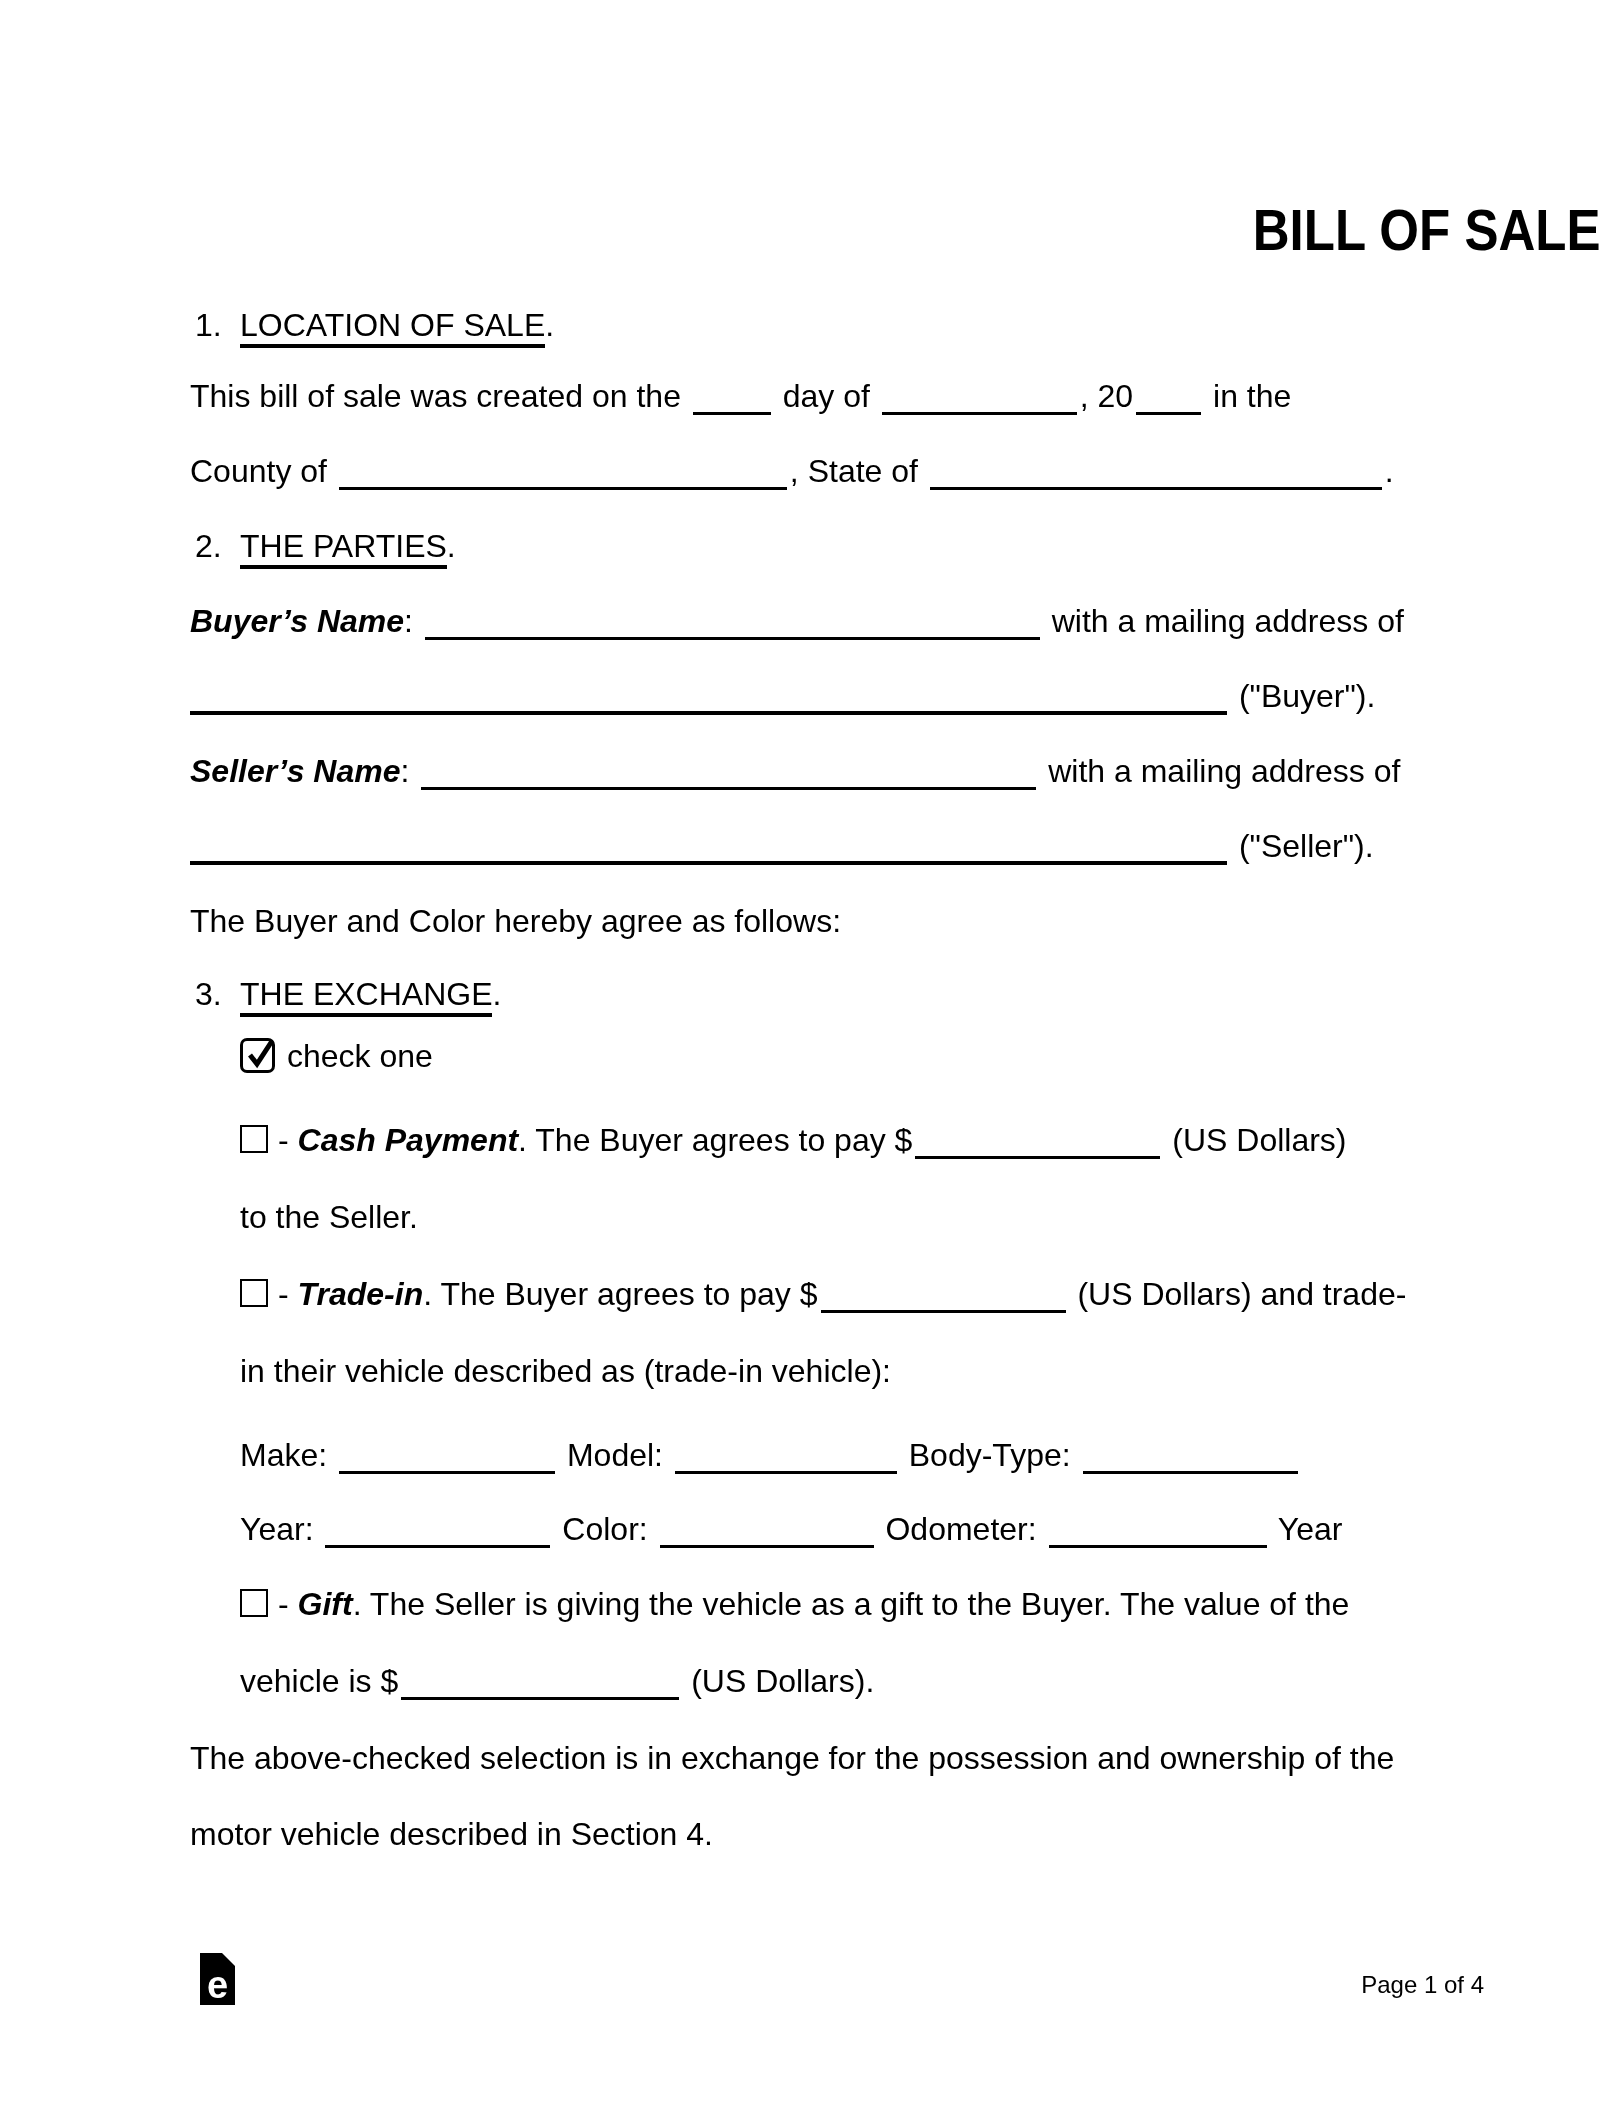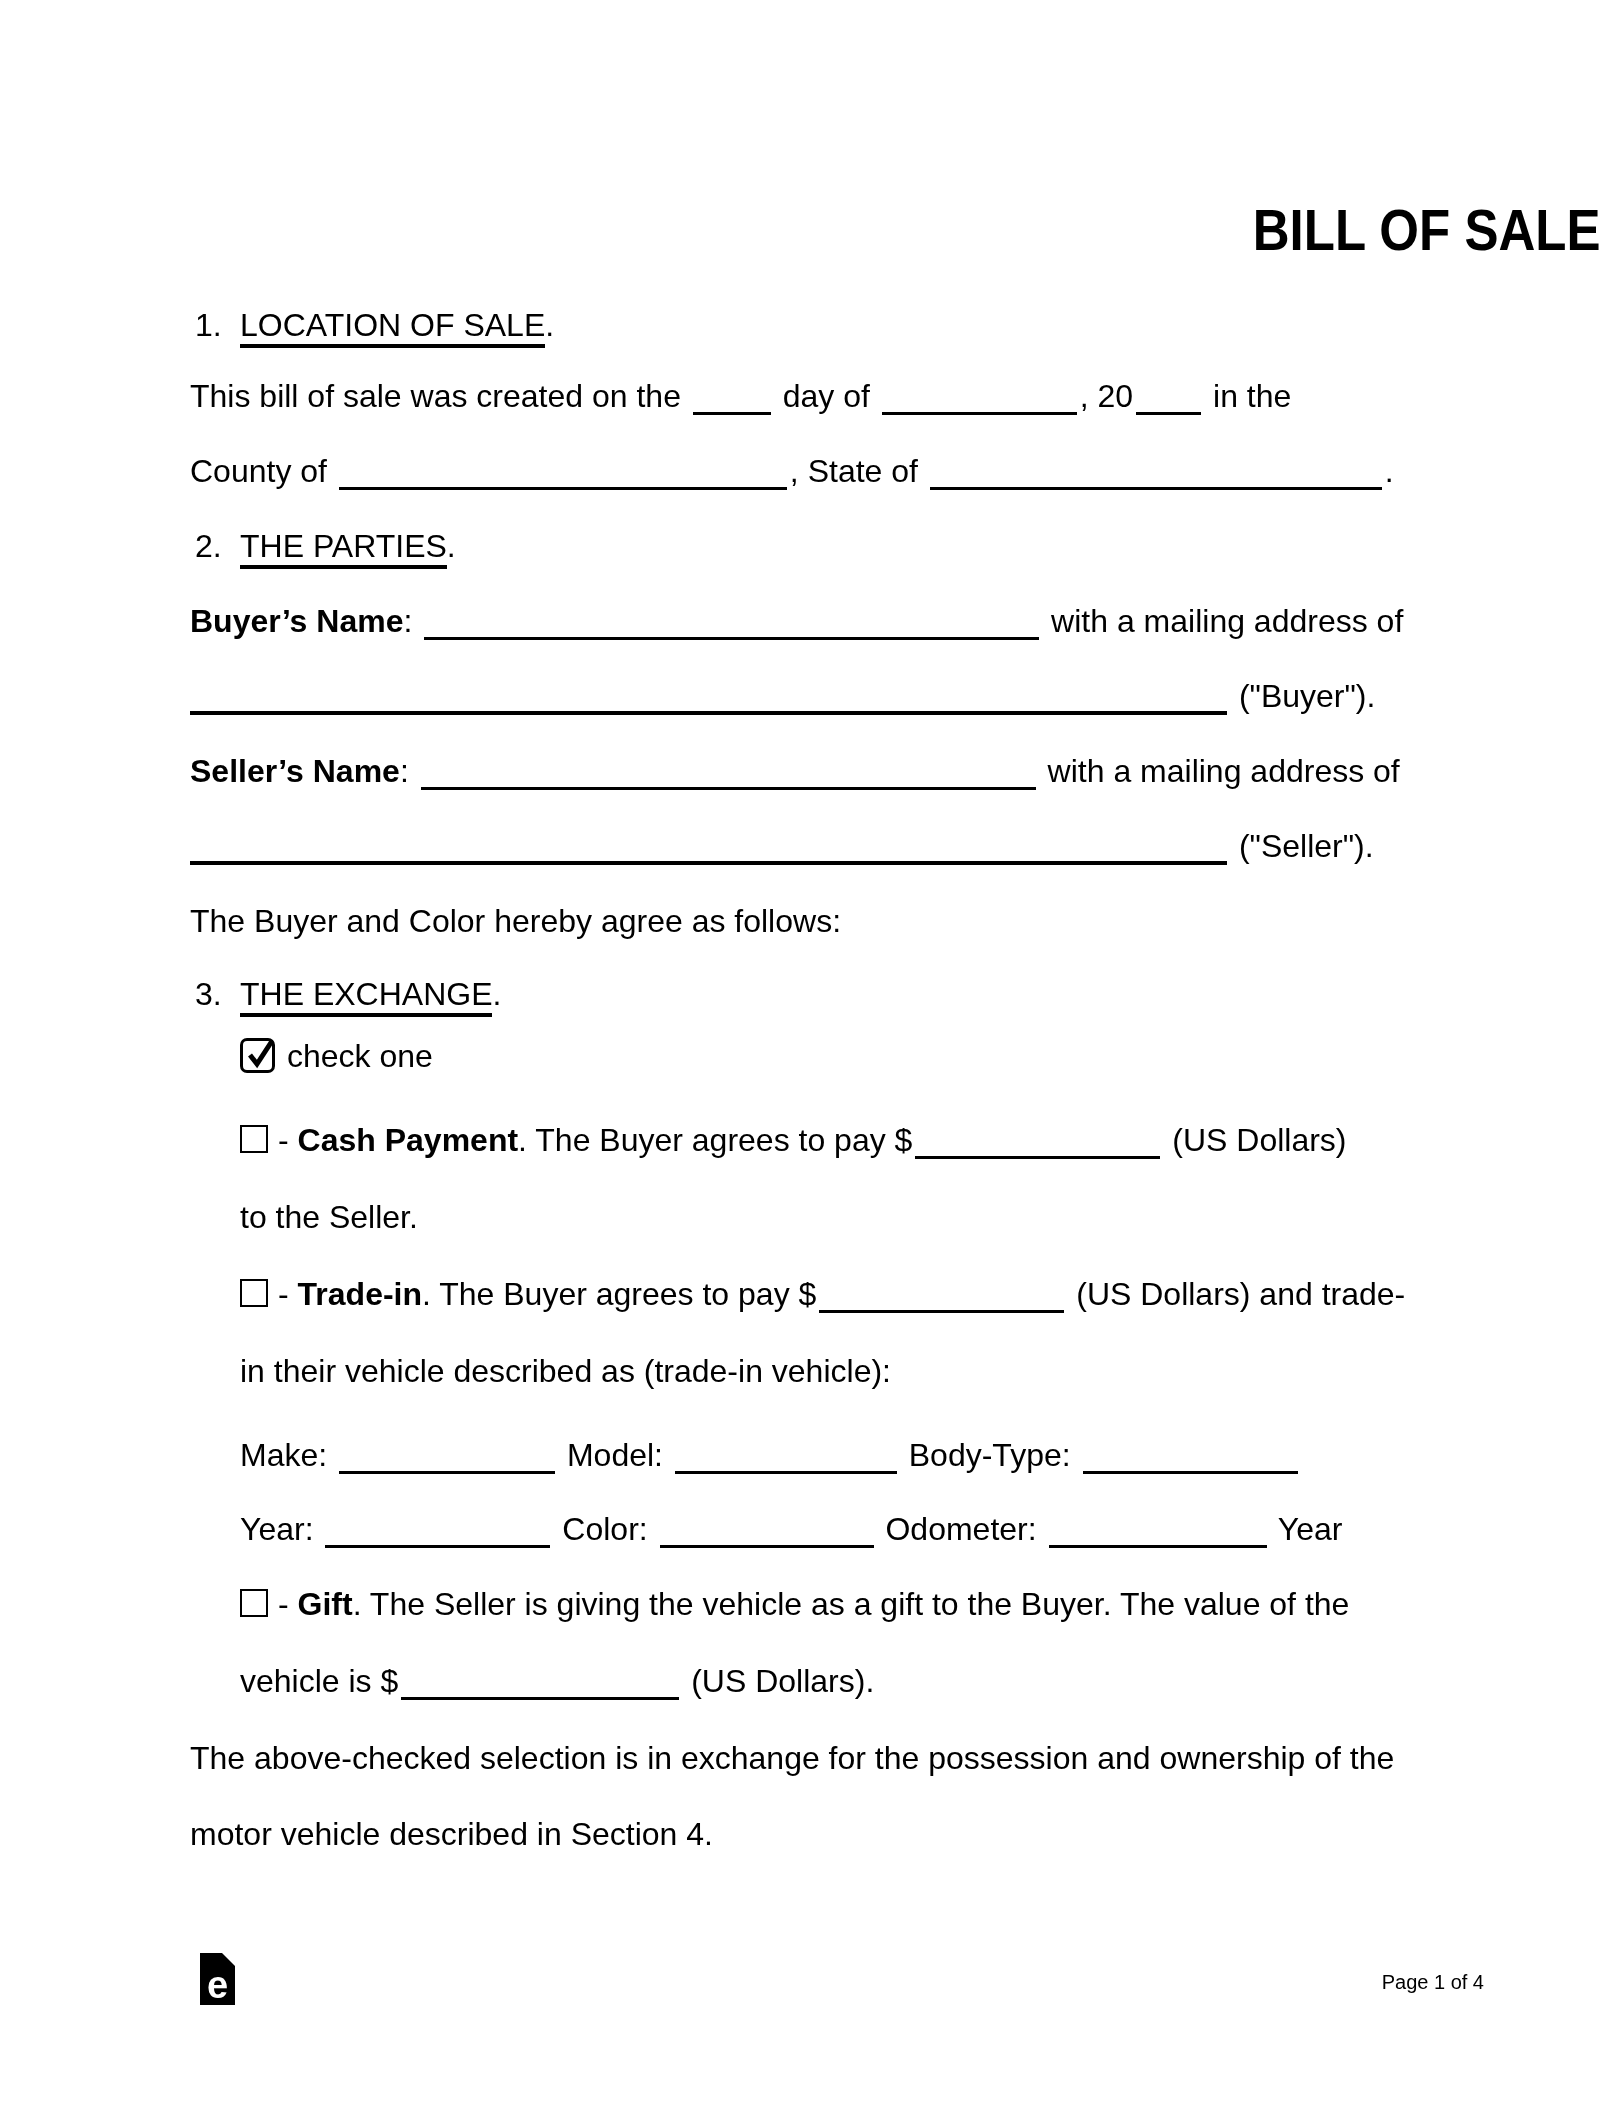--- a/index.html
+++ b/index.html
@@ -36,21 +36,21 @@
     letter-spacing:0px;
     transform:scaleX(0.88);
     transform-origin:center;
   }
   .sec-line{left:195px;}
   .sec-num{display:inline-block;width:45px;}
   .sec-head{
     border-bottom:4px solid #000;
     padding-bottom:1px;
   }
-  .b{font-weight:bold;}
+  .b{font-weight:bold;font-style:italic;}
   
   .bl{
     display:inline-block;
     height:30px;
     border-bottom:3px solid #000;
     vertical-align:-8px;
     margin:0 3px;
   }
   .bl-heavy{border-bottom-width:4px;margin-left:0;}
   
@@ -91,21 +91,21 @@
     text-align:center;
     color:#fff;
     font-weight:bold;
     font-size:38px;
     line-height:38px;
   }
   .page-num{
     position:absolute;
     top:1971px;
     right:140px;
-    font-size:20px;
+    font-size:24px;
     white-space:nowrap;
   }
 </style>
 </head>
 <body>
 
 <div class="page">
 
   <div class="title-wrap">
     <span class="title">BILL OF SALE</span>

